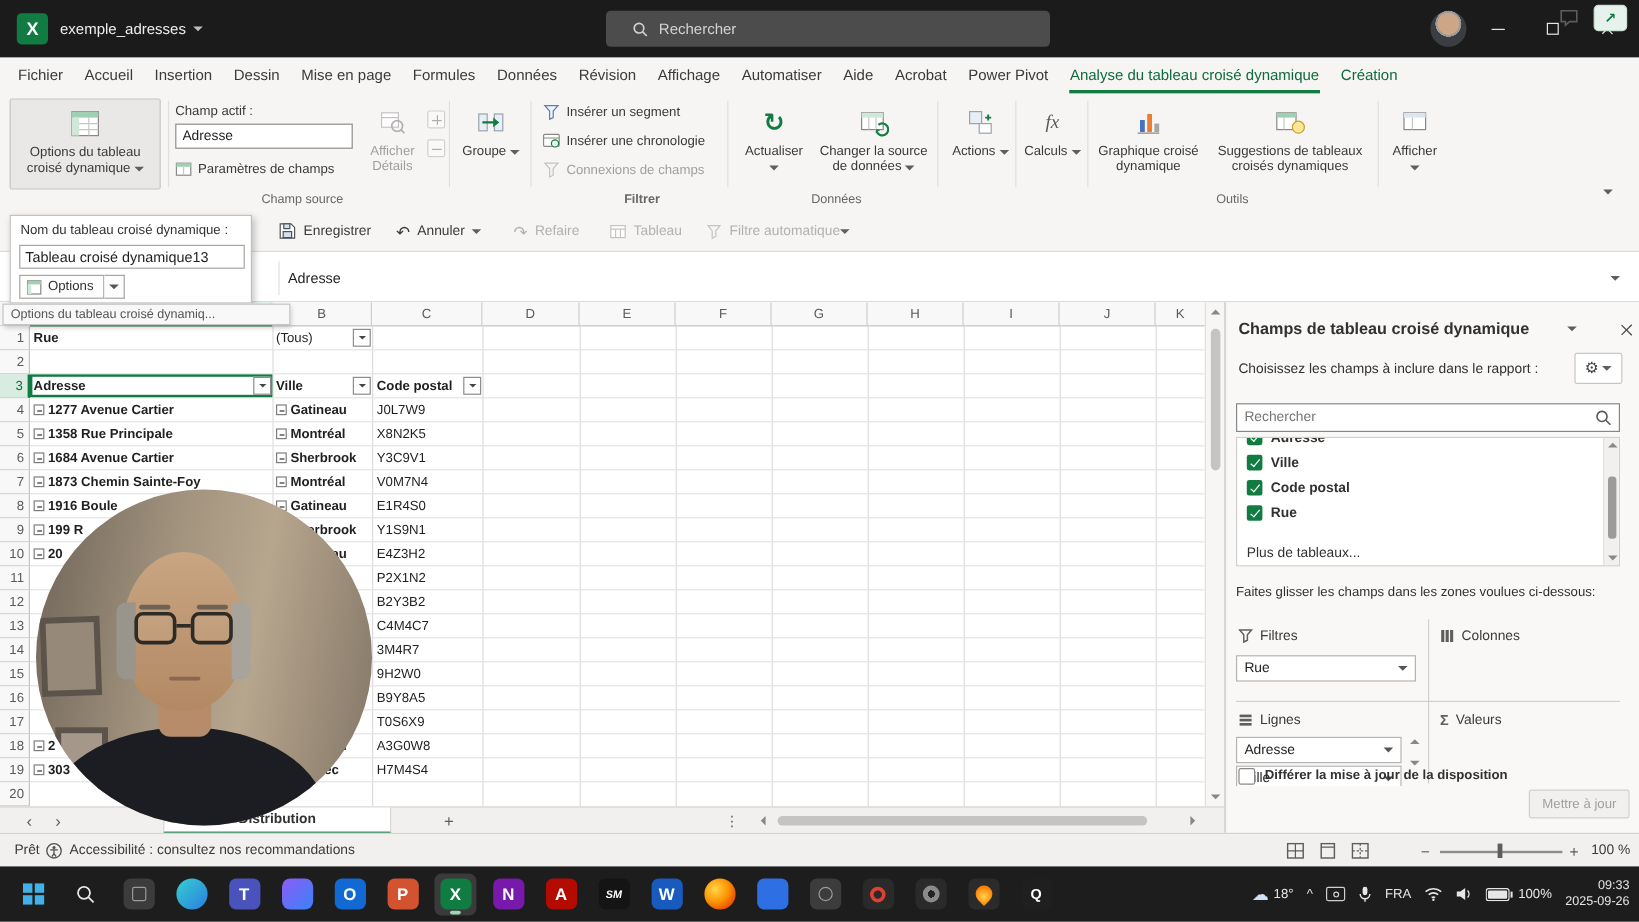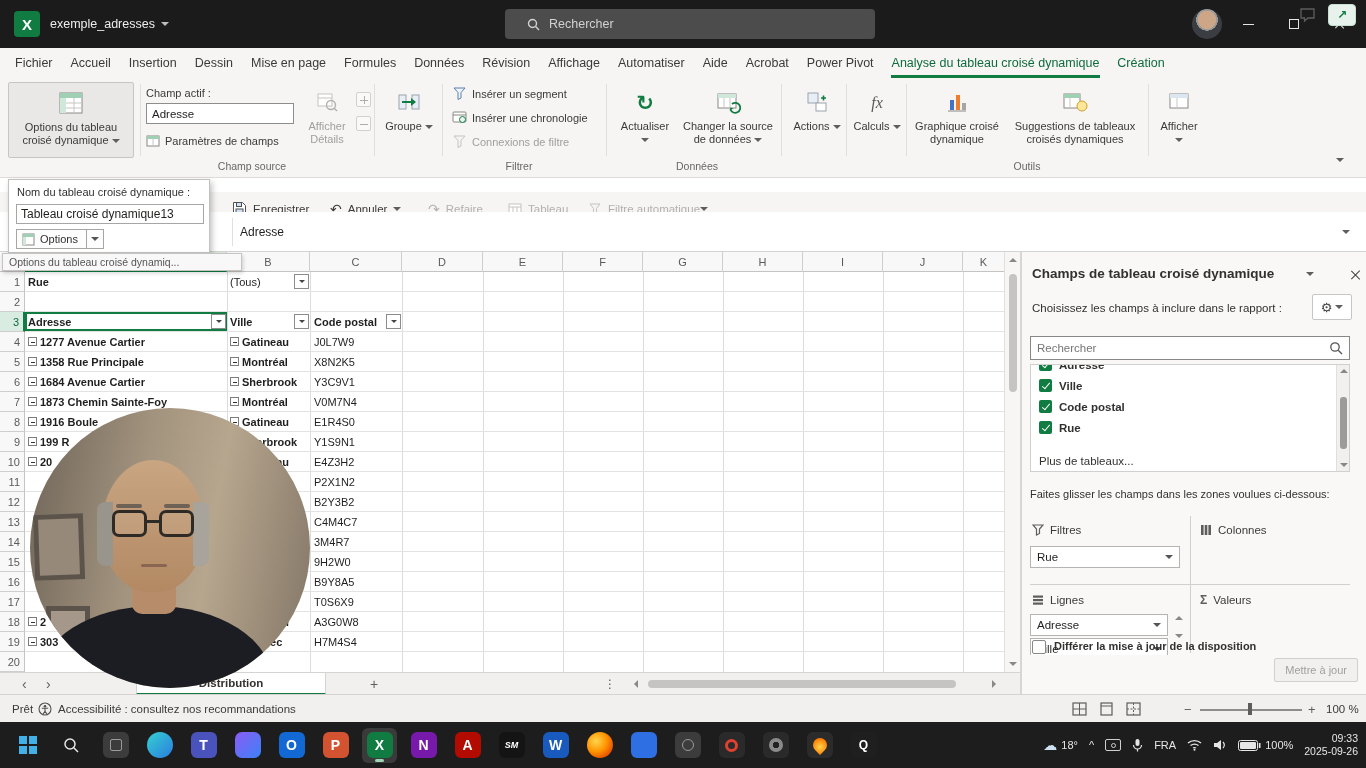--- a/index.html
+++ b/index.html
@@ -77,21 +77,21 @@
          align-items:center;justify-content:center;color:#565
 
 4
 
 52;color:#565452;}
   .fo-tip{position:absolute;left:2px;top:253px;width:240px;height:18px;background:#f8f8f8;border:1px solid #c6c4c2;
           box-shadow:1px 2px 4px rgba(0,0,0,.18);font-size:10.5px;color:#555;display:flex;align-items:center;
           padding:0 6px;white-space:nowrap;overflow:hidden;z-index:46;}
 
   
-  .qatrow{position:absolute;left:0;top:192px;width:1366px;height:34px;background:#f6f5f4;border-bottom:1px solid #dedcda;text-align:right;}
+  .qatrow{position:absolute;left:0;top:176px;width:1366px;height:34px;background:#f6f5f4;border-bottom:1px solid #dedcda;text-align:right;}
   .qitem{position:absolute;top:0;height:33px;display:flex;align-items:center;gap:6px;font-size:11.5px;color:#3b3a39;}
   .qitem.gray{color:#b3b1af;}
   .glyph{font-size:14px;line-height:14px;}
   .glyph.gray{color:#b3b1af;}
 
   
   .formulabar{position:absolute;left:0;top:212px;width:1366px;height:40px;background:#fff;border-bottom:1px solid #d6d4d2;}
   .fb-divider{position:absolute;left:232px;top:6px;height:28px;width:1px;background:#e1dfdd;}
   .fb-text{position:absolute;left:240px;top:0;height:40px;display:flex;align-items:center;font-size:12px;color:#201f1e;}
   .fb-chev{position:absolute;left:1342px;top:18px;color:#605e5c;}
@@ -454,23 +454,23 @@
           <rect x="1" y="2" width="13" height="10" rx="1" fill="#fff" stroke="#8a8886"></rect>
           <line x1="1" y1="5" x2="14" y2="5" stroke="#8a8886"></line>
           <circle cx="10.5" cy="9.5" r="3" fill="#eaf3ee" stroke="#107c41"></circle>
         </svg>
       <span>Insérer une chronologie</span>
     </div>
     <div class="smallrow gray" style="left:452px;top:53px;">
       <svg width="15" height="15" viewBox="0 0 15 15">
           <path d="M2 2h11l-4 4.5V12l-3 1.5V6.5z" fill="#f5f4f3" stroke="#c5c3c1"></path>
         </svg>
-      <span>Connexions de filtre</span>
-    </div>
-    <div class="gcap" style="left:440px;width:158px;"><span>Filtrer</span></div>
+      <span>Connexions de champs</span>
+    </div>
+    <div class="gcap" style="left:456px;width:158px;font-weight:bold;"><span>Filtrer</span></div>
     <div class="vsep" style="left:606px;"></div>
 
     <div class="bigbtn" style="left:616px;width:58px;">
       <span class="bicon ref-glyph">
           <span>↻</span>
         </span>
       <span class="bl">
           <span>Actualiser</span>
         </span>
       <span class="bl">

